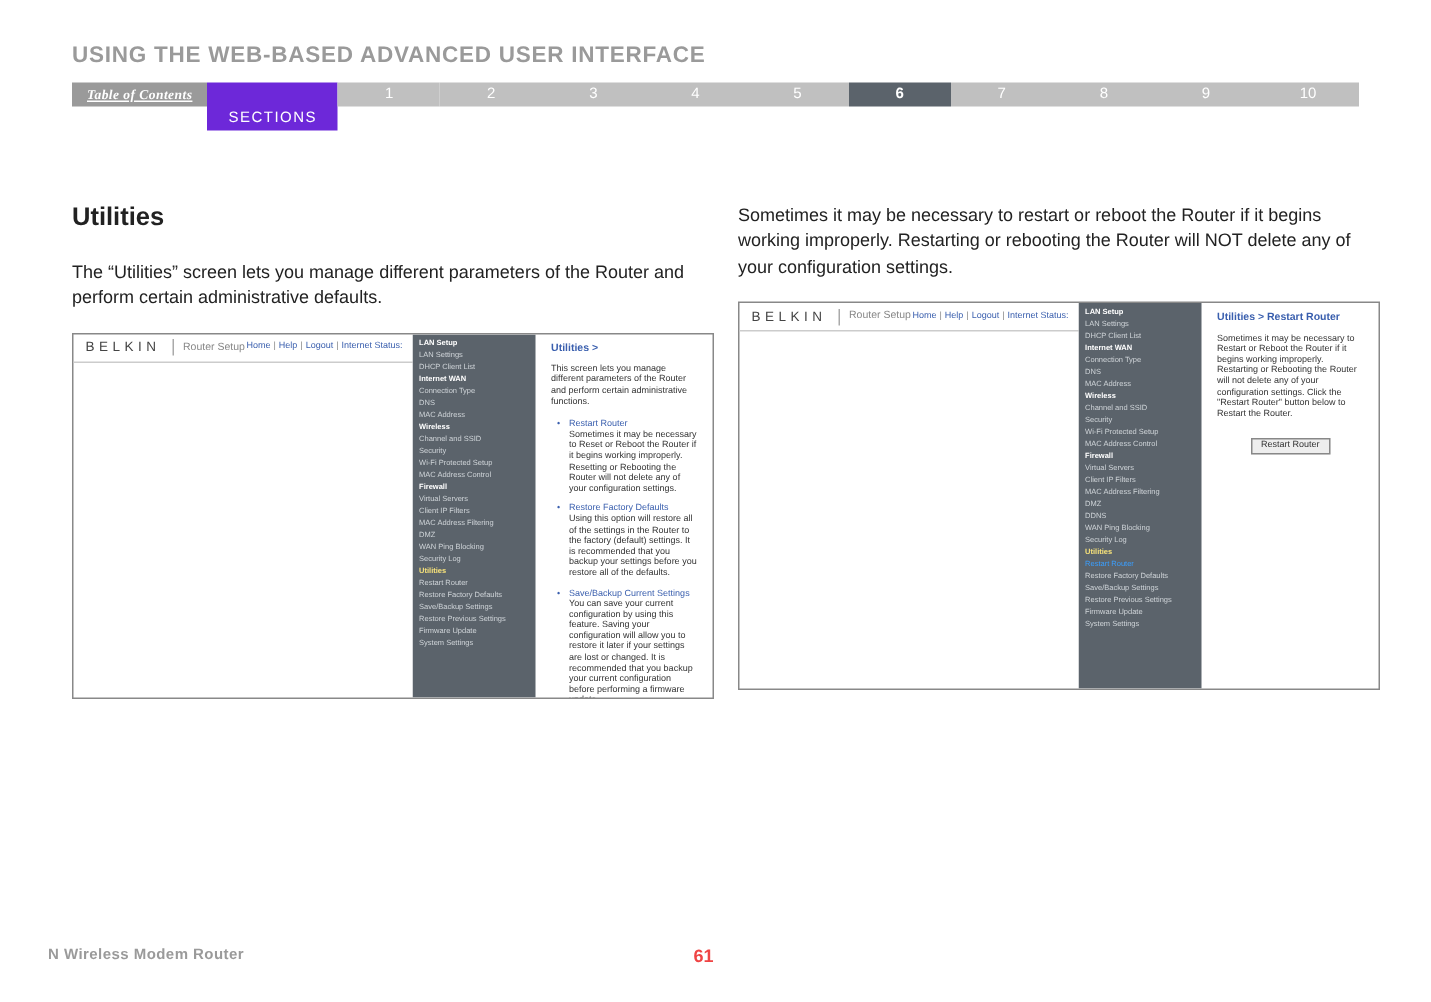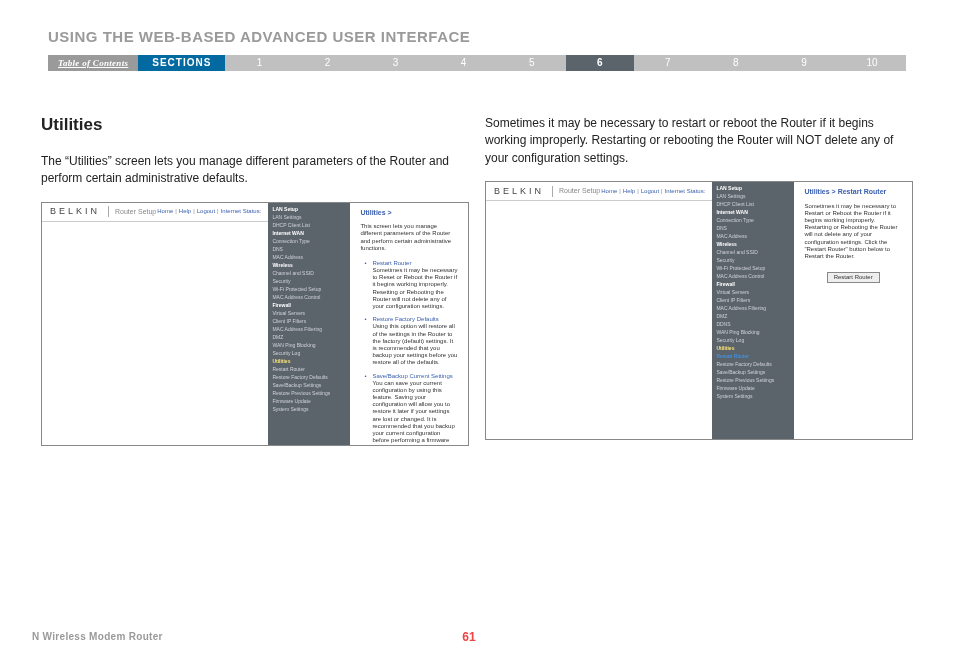--- a/index.html
+++ b/index.html
@@ -36,43 +36,42 @@
     background: #9a9a9a;
     padding: 0 10px;
     font-weight: bold;
     font-style: italic;
     font-family: Georgia, serif;
     font-size: 9px;
     letter-spacing: 0.3px;
     text-decoration: underline;
   }
   .sections-cell {
-    background: #0369a1;
-    padding: 0 14px;
-    font-weight: bold;
+    background: #6d28d9;
+    padding: 16px 14px;
+    font-weight: normal;
     letter-spacing: 1px;
     font-size: 10px;
     color: #fff;
   }
   .num-cell {
     flex: 1;
     background: #c0c0c0;
     color: #fff;
     font-size: 10px;
   }
   .num-cell.active {
     background: #5b636b;
     color: #fff;
     font-weight: bold;
   }
   .columns {
     display: flex;
     gap: 16px;
-    margin-top: 44px;
-    justify-content: center;
+    margin-top: 64px;
   }
   .col {
     flex: 1;
   }
   .col-title {
     font-size: 17px;
     font-weight: bold;
     color: #222;
     margin-bottom: 18px;
   }

